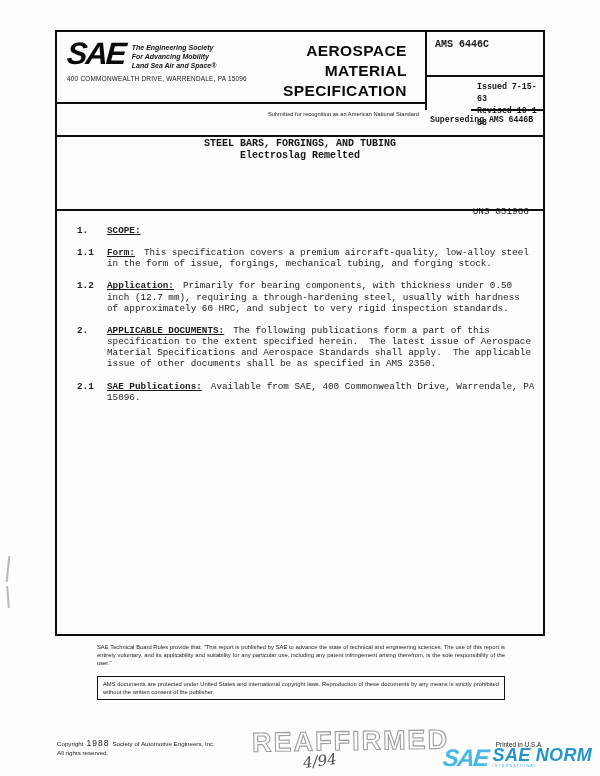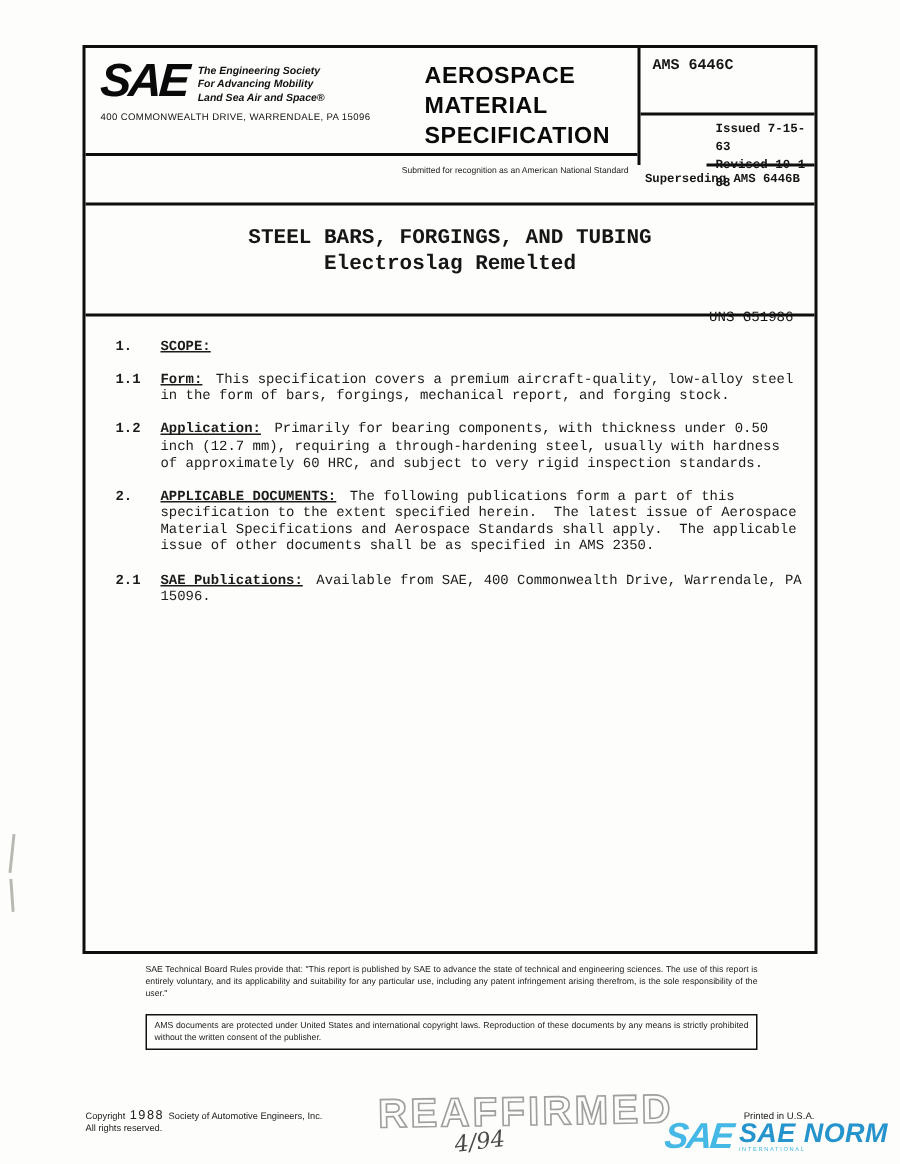--- a/index.html
+++ b/index.html
@@ -11,29 +11,29 @@
   .doc-frame{position:absolute;left:55px;top:30px;width:490px;height:606px;border:2px solid #0e0e0e;background:#fdfdfb;}
 
   .header{position:absolute;top:0;left:0;right:0;height:105px;border-bottom:2px solid #0e0e0e;}
   .header-left{position:absolute;left:0;top:0;width:368px;height:103px;}
   .logo-row{display:flex;align-items:flex-start;padding:7px 0 0 10px;}
   .sae-logo{font-weight:bold;font-style:italic;font-size:31px;line-height:30px;letter-spacing:-2px;color:#0a0a0a;transform:skewX(-4deg);}
   .society{margin-left:7px;padding-top:4px;font-size:7px;font-weight:bold;font-style:italic;line-height:1.3;color:#111;}
   .address{padding:5px 0 0 10px;font-size:6.4px;letter-spacing:.25px;color:#111;}
   .address-rule{position:absolute;left:0;top:70px;width:368px;height:2px;background:#0e0e0e;}
   .ansi-note{position:absolute;left:0;top:79px;width:362px;text-align:right;font-size:5.7px;color:#1a1a1a;}
-  .doc-type{position:absolute;left:226px;top:9px;font-size:15.5px;font-weight:bold;letter-spacing:.4px;line-height:1.28;color:#0a0a0a;}
+  .doc-type{position:absolute;left:226px;top:9px;font-size:15.5px;font-weight:bold;letter-spacing:.4px;line-height:1.28;color:#0a0a0a;text-align:right;}
 
   .right-col{position:absolute;top:0;right:0;width:118px;height:78px;border-left:2px solid #0e0e0e;font-family:"Liberation Mono",monospace;}
   .cell-docnum{height:45px;border-bottom:2px solid #0e0e0e;padding:7px 0 0 8px;font-size:10px;font-weight:bold;}
   .cell-dates{height:34px;border-bottom:2px solid #0e0e0e;padding:4px 0 0 6px;font-size:8.3px;line-height:1.45;font-weight:600;margin-left:44px;}
   .cell-superseding{height:22px;padding:4px 0 0 3px;font-size:8.2px;font-weight:600;}
 
   .title-block{position:absolute;top:105px;left:0;right:0;height:74px;border-bottom:2px solid #0e0e0e;font-family:"Liberation Mono",monospace;}
-  .title-lines{padding-top:14px;text-align:center;font-size:14px;font-weight:600;line-height:1.18;color:#161616;}
+  .title-lines{padding-top:1px;text-align:center;font-size:10px;font-weight:600;line-height:1.18;color:#161616;}
   .uns{position:absolute;right:14px;top:69px;font-size:9.4px;font-weight:400;}
 
   .body-area{position:absolute;top:179px;left:0;right:0;bottom:0;padding:14px 12px 0 20px;font-family:"Liberation Mono",monospace;font-size:9.3px;line-height:1.2;color:#1b1b1b;}
   .section{display:flex;margin-bottom:11px;}
   .sec-num{flex:none;width:30px;font-weight:600;}
   .sec-text{flex:none;width:428px;white-space:pre-wrap;}
   .sec-heading{text-decoration:underline;text-underline-offset:1px;font-weight:600;margin-right:9px;}
 
   
   .board-rules{position:absolute;left:97px;top:643px;width:408px;font-size:5.8px;line-height:1.4;text-align:justify;color:#222;}
@@ -107,21 +107,21 @@
 
     <div class="body-area">
 
       <div class="section">
         <div class="sec-num">1.</div>
         <div class="sec-text"><span class="sec-heading">SCOPE:</span><span></span></div>
       </div>
 
       <div class="section">
         <div class="sec-num">1.1</div>
-        <div class="sec-text"><span class="sec-heading">Form:</span><span>This specification covers a premium aircraft-quality, low-alloy steel in the form of bars, forgings, mechanical report, and forging stock.</span></div>
+        <div class="sec-text"><span class="sec-heading">Form:</span><span>This specification covers a premium aircraft-quality, low-alloy steel in the form of issue, forgings, mechanical tubing, and forging stock.</span></div>
       </div>
 
       <div class="section">
         <div class="sec-num">1.2</div>
         <div class="sec-text"><span class="sec-heading">Application:</span><span>Primarily for bearing components, with thickness under 0.50 inch (12.7 mm), requiring a through-hardening steel, usually with hardness of approximately 60 HRC, and subject to very rigid inspection standards.</span></div>
       </div>
 
       <div class="section">
         <div class="sec-num">2.</div>
         <div class="sec-text"><span class="sec-heading">APPLICABLE DOCUMENTS:</span><span>The following publications form a part of this specification to the extent specified herein.  The latest issue of Aerospace Material Specifications and Aerospace Standards shall apply.  The applicable issue of other documents shall be as specified in AMS 2350.</span></div>

